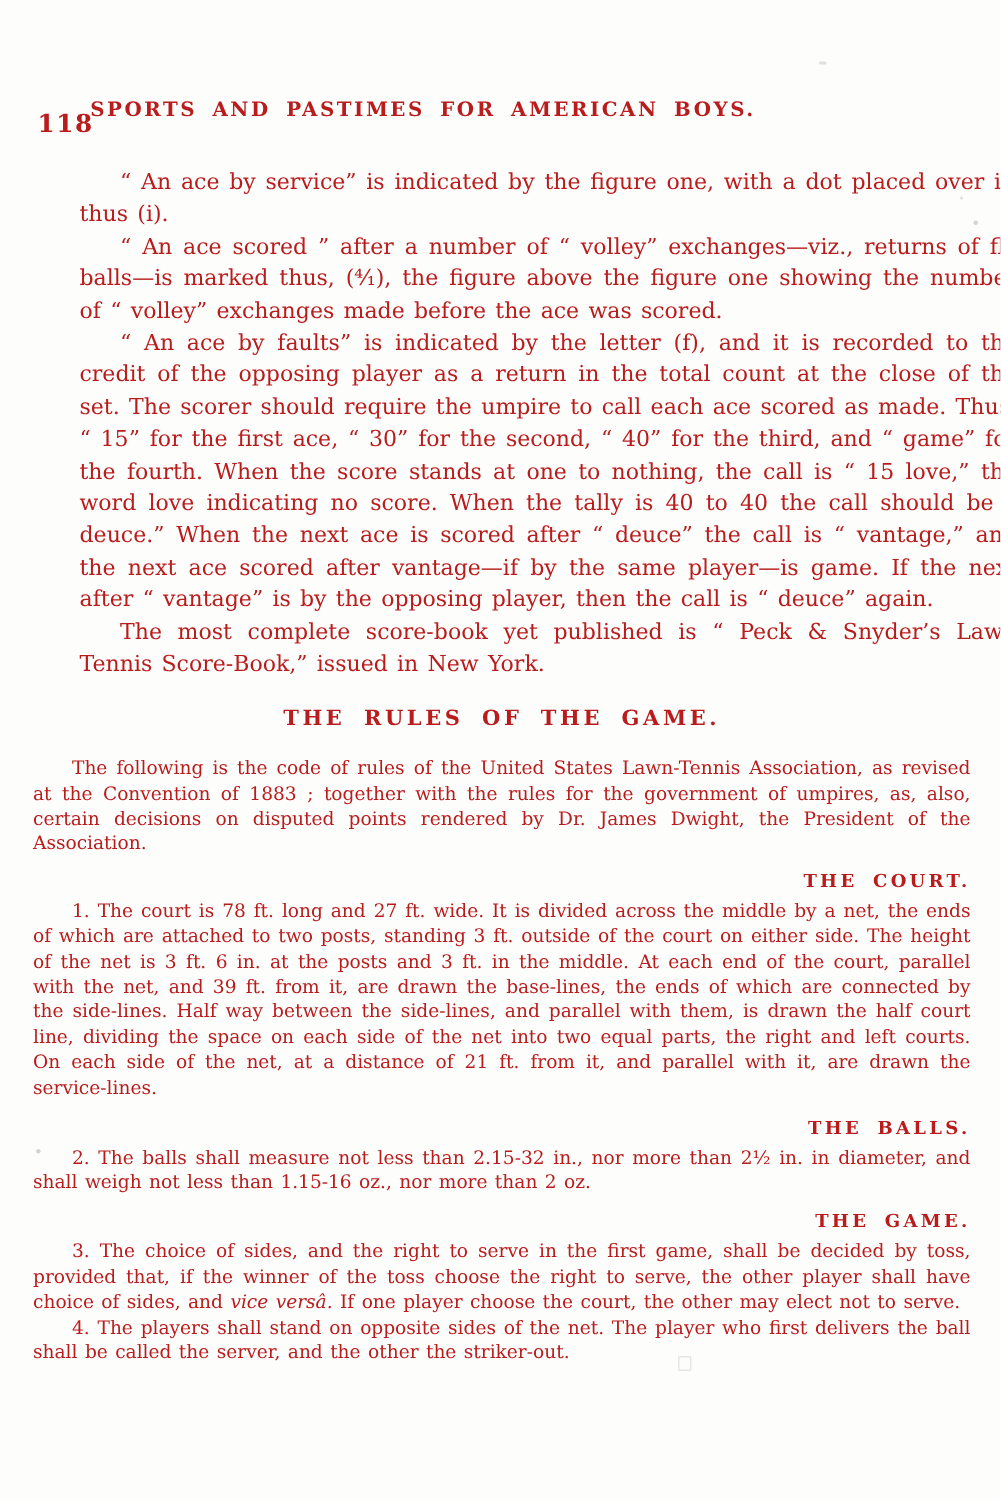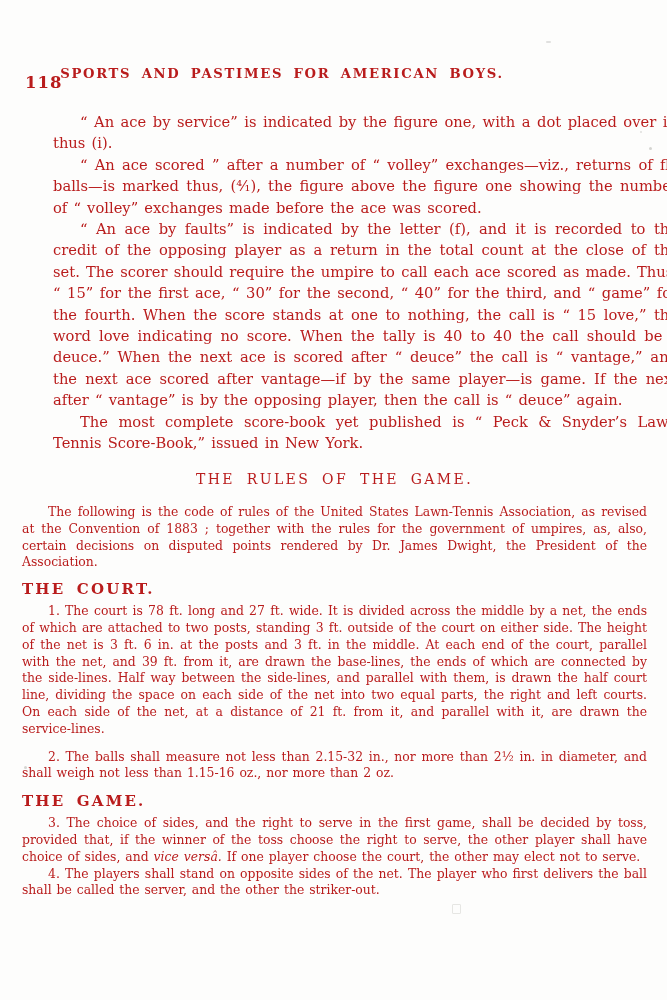--- a/index.html
+++ b/index.html
@@ -59,39 +59,39 @@
   
   .rules-block {
     position: absolute;
     top: 471px;
     left: 22px;
     width: 625px;
   }
   .rules-heading {
     margin: 0 0 17px 0;
     font-size: 14px;
-    font-weight: 400;
+    font-weight: 700;
     text-align: center;
     letter-spacing: 2.4px;
     word-spacing: 5px;
   }
   .rules-block p {
     margin: 0;
     font-size: 12.4px;
     line-height: 16.8px;
     text-align: justify;
     text-indent: 26px;
     word-spacing: 1px;
   }
   .preamble { margin-bottom: 9px !important; }
   .subheading {
     margin: 0 0 5px 0;
-    font-size: 15px;
+    font-size: 12px;
     font-weight: 600;
-    text-align: left;
+    text-align: right;
     letter-spacing: 2.2px;
     word-spacing: 4px;
   }
   .rule-court { margin-bottom: 11px !important; }
   .rule-balls { margin-bottom: 10px !important; }
   .italic { font-style: italic; }
 
   
   .speck {
     position: absolute;
@@ -124,20 +124,21 @@
   </div>
 
   <div class="rules-block">
     <h2 class="rules-heading">THE RULES OF THE GAME.</h2>
 
     <p class="preamble">The following is the code of rules of the United States Lawn-Tennis Association, as revised at the Convention of 1883 ; together with the rules for the government of umpires, as, also, certain decisions on disputed points rendered by Dr. James Dwight, the President of the Association.</p>
 
     <h3 class="subheading">THE COURT.</h3>
     <p class="rule-court">1. The court is 78 ft. long and 27 ft. wide. It is divided across the middle by a net, the ends of which are attached to two posts, standing 3 ft. outside of the court on either side. The height of the net is 3 ft. 6 in. at the posts and 3 ft. in the middle. At each end of the court, parallel with the net, and 39 ft. from it, are drawn the base-lines, the ends of which are connected by the side-lines. Half way between the side-lines, and parallel with them, is drawn the half court line, dividing the space on each side of the net into two equal parts, the right and left courts. On each side of the net, at a distance of 21 ft. from it, and parallel with it, are drawn the service-lines.</p>
 
+    <h3 class="subheading">THE BALLS.</h3>
     <p class="rule-balls">2. The balls shall measure not less than 2.15-32 in., nor more than 2½ in. in diameter, and shall weigh not less than 1.15-16 oz., nor more than 2 oz.</p>
 
     <h3 class="subheading">THE GAME.</h3>
     <p><span>3. The choice of sides, and the right to serve in the first game, shall be decided by toss, provided that, if the winner of the toss choose the right to serve, the other player shall have choice of sides, and </span><span class="italic">vice versâ.</span><span> If one player choose the court, the other may elect not to serve.</span></p>
     <p>4. The players shall stand on opposite sides of the net. The player who first delivers the ball shall be called the server, and the other the striker-out.</p>
   </div>
 
   <div class="speck speck-1"></div>
   <div class="speck speck-2"></div>
   <div class="speck speck-3"></div>

